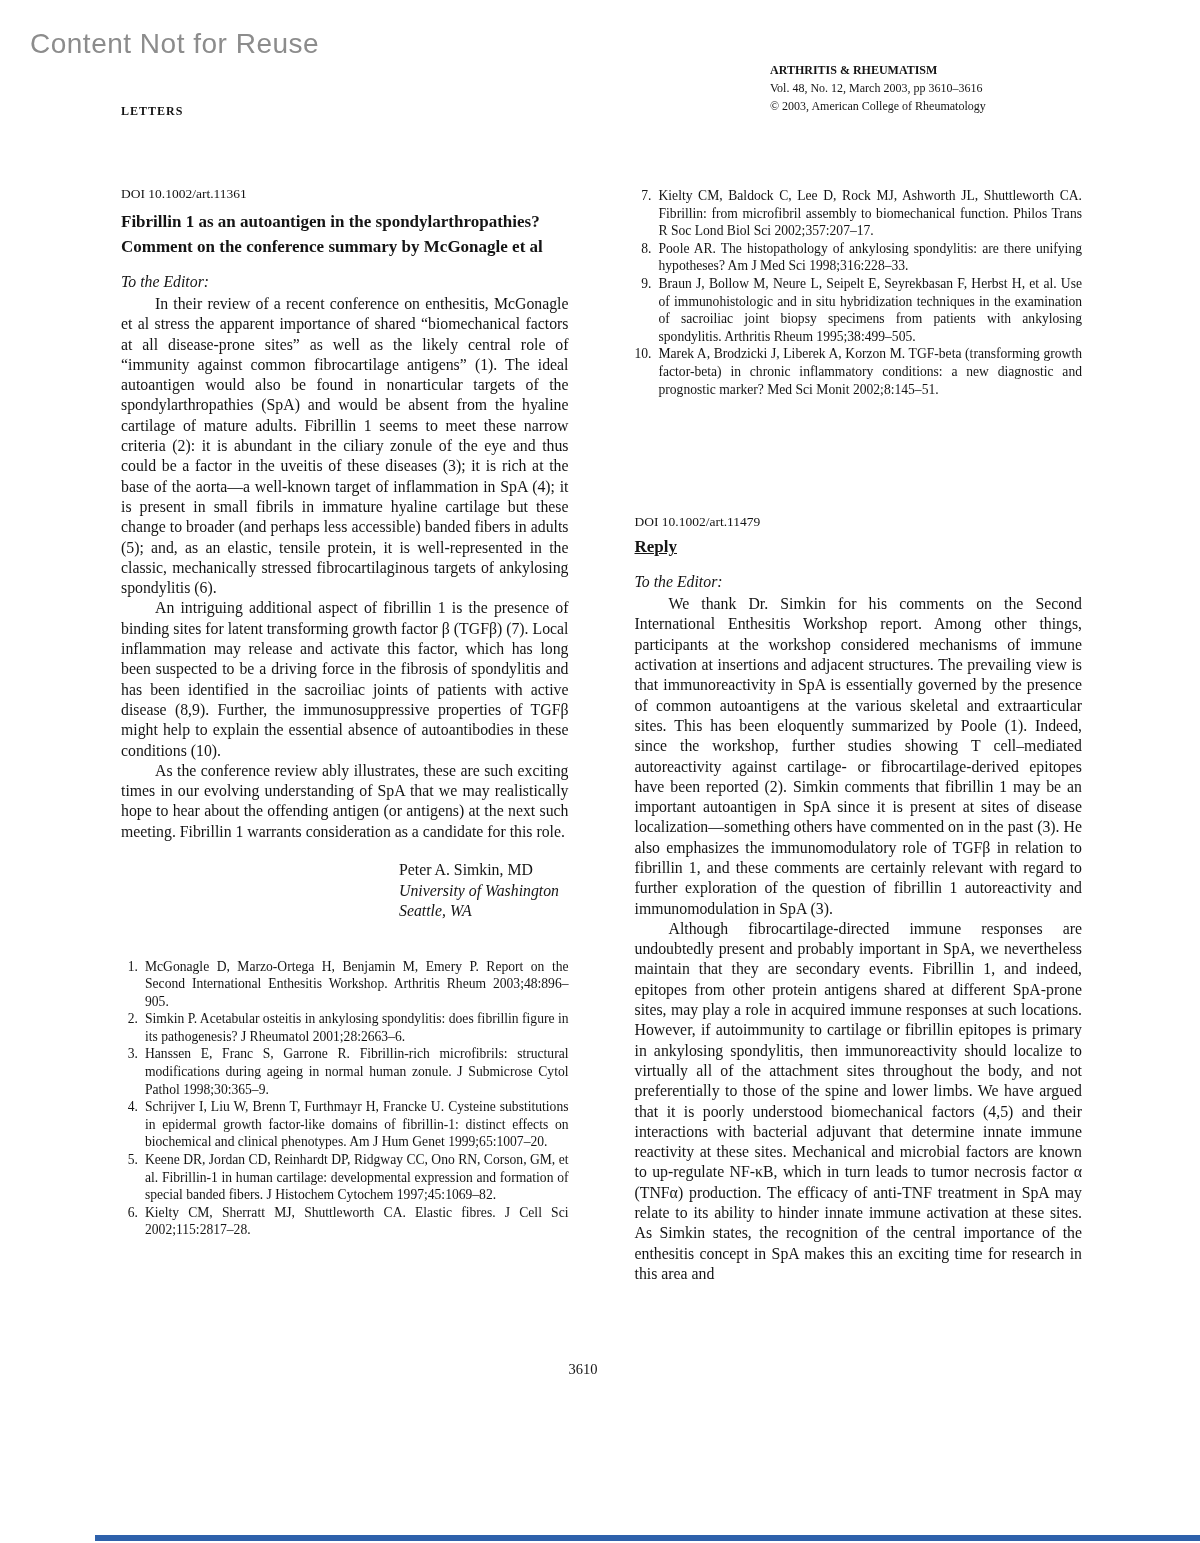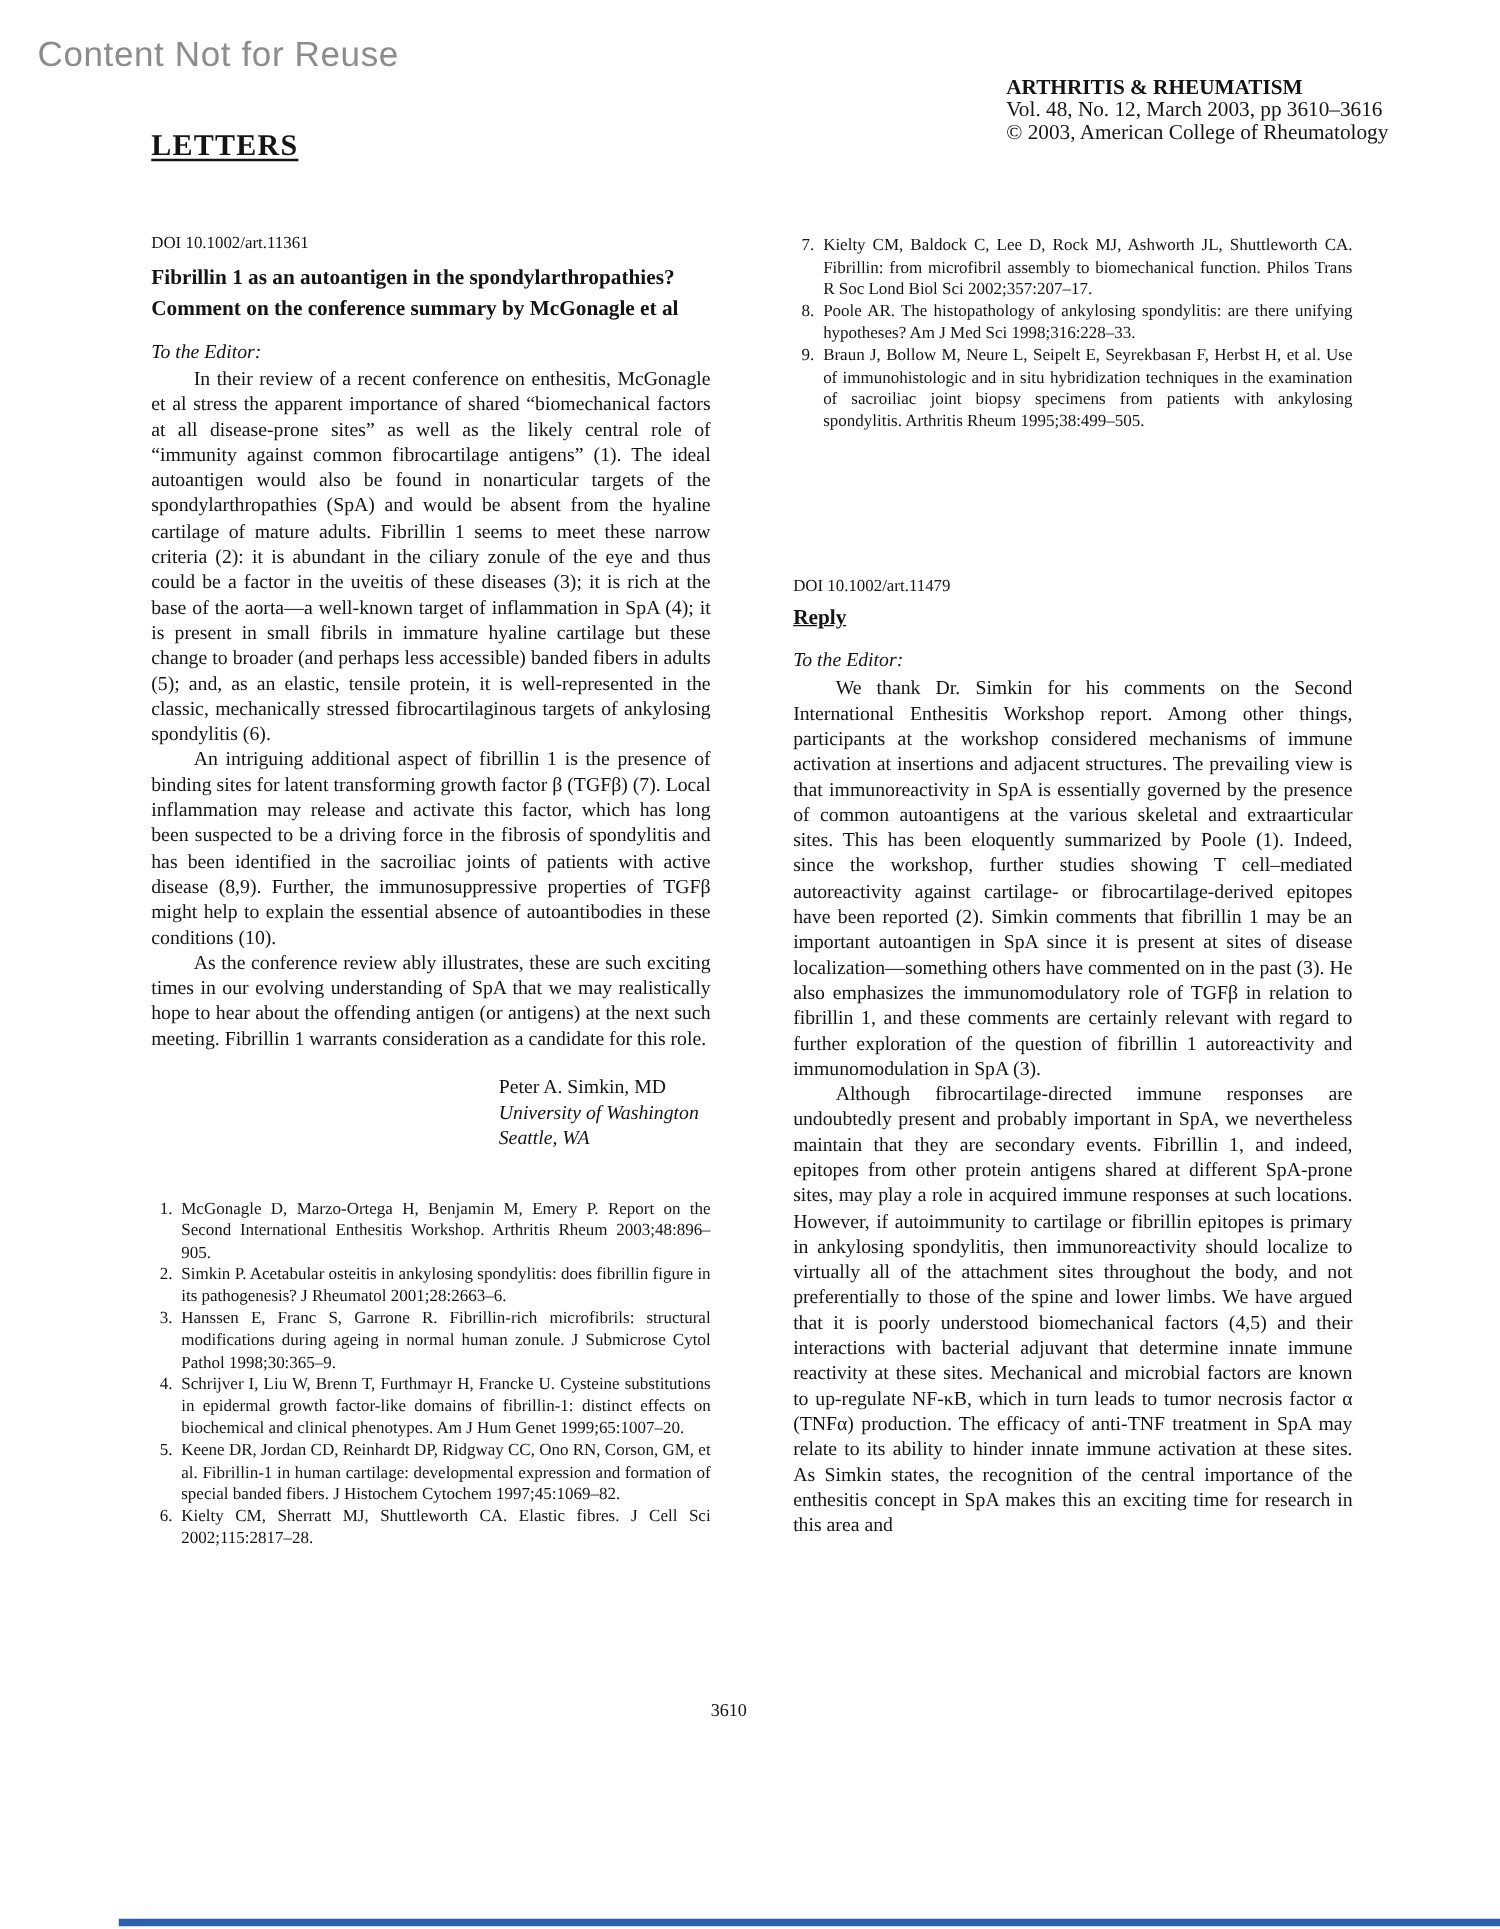--- a/index.html
+++ b/index.html
@@ -12,27 +12,26 @@
     font-family: "Liberation Serif", "DejaVu Serif", serif;
     color: #141414;
   }
   .watermark {
     position: absolute; left: 30px; top: 28px;
     font-family: "Liberation Sans", sans-serif;
     font-size: 28px; color: #8c8c8c; letter-spacing: 0.5px;
   }
   .letters-heading {
     position: absolute; left: 121px; top: 104px;
-    font-size: 24px; font-weight: bold; letter-spacing: 1px;
-    text-decoration: underline;
+    font-size: 12px; font-weight: bold; letter-spacing: 1px;
     text-underline-offset: 3px;
   }
   .journal-block {
-    position: absolute; left: 805px; top: 61px;
-    font-size: 17px; line-height: 18px;
+    position: absolute; left: 770px; top: 61px;
+    font-size: 12px; line-height: 18px;
   }
   .journal-name { font-weight: bold; }
   .columns {
     position: absolute; left: 121px; top: 186px;
     width: 961px; display: flex; gap: 66px;
   }
   .col { width: 457px; }
   .doi { font-size: 13.5px; margin: 0 0 7px 0; }
   .article-title {
     font-size: 17px; font-weight: bold; line-height: 25px;
@@ -127,20 +126,24 @@
         <span class="ref-text">Kielty CM, Baldock C, Lee D, Rock MJ, Ashworth JL, Shuttleworth CA. Fibrillin: from microfibril assembly to biomechanical function. Philos Trans R Soc Lond Biol Sci 2002;357:207–17.</span>
       </div>
       <div class="ref">
         <span class="ref-num">8.</span>
         <span class="ref-text">Poole AR. The histopathology of ankylosing spondylitis: are there unifying hypotheses? Am J Med Sci 1998;316:228–33.</span>
       </div>
       <div class="ref">
         <span class="ref-num">9.</span>
         <span class="ref-text">Braun J, Bollow M, Neure L, Seipelt E, Seyrekbasan F, Herbst H, et al. Use of immunohistologic and in situ hybridization techniques in the examination of sacroiliac joint biopsy specimens from patients with ankylosing spondylitis. Arthritis Rheum 1995;38:499–505.</span>
       </div>
+      <div class="ref">
+        <span class="ref-num">10.</span>
+        <span class="ref-text">Marek A, Brodzicki J, Liberek A, Korzon M. TGF-beta (transforming growth factor-beta) in chronic inflammatory conditions: a new diagnostic and prognostic marker? Med Sci Monit 2002;8:145–51.</span>
+      </div>
     </div>
 
     <div class="reply-block">
       <div class="doi">DOI 10.1002/art.11479</div>
       <div class="reply-title">Reply</div>
       <div class="salutation">To the Editor:</div>
       <p class="body-para">We thank Dr. Simkin for his comments on the Second International Enthesitis Workshop report. Among other things, participants at the workshop considered mechanisms of immune activation at insertions and adjacent structures. The prevailing view is that immunoreactivity in SpA is essentially governed by the presence of common autoantigens at the various skeletal and extraarticular sites. This has been eloquently summarized by Poole (1). Indeed, since the workshop, further studies showing T cell–mediated autoreactivity against cartilage- or fibrocartilage-derived epitopes have been reported (2). Simkin comments that fibrillin 1 may be an important autoantigen in SpA since it is present at sites of disease localization—something others have commented on in the past (3). He also emphasizes the immunomodulatory role of TGFβ in relation to fibrillin 1, and these comments are certainly relevant with regard to further exploration of the question of fibrillin 1 autoreactivity and immunomodulation in SpA (3).</p>
       <p class="body-para">Although fibrocartilage-directed immune responses are undoubtedly present and probably important in SpA, we nevertheless maintain that they are secondary events. Fibrillin 1, and indeed, epitopes from other protein antigens shared at different SpA-prone sites, may play a role in acquired immune responses at such locations. However, if autoimmunity to cartilage or fibrillin epitopes is primary in ankylosing spondylitis, then immunoreactivity should localize to virtually all of the attachment sites throughout the body, and not preferentially to those of the spine and lower limbs. We have argued that it is poorly understood biomechanical factors (4,5) and their interactions with bacterial adjuvant that determine innate immune reactivity at these sites. Mechanical and microbial factors are known to up-regulate NF-κB, which in turn leads to tumor necrosis factor α (TNFα) production. The efficacy of anti-TNF treatment in SpA may relate to its ability to hinder innate immune activation at these sites. As Simkin states, the recognition of the central importance of the enthesitis concept in SpA makes this an exciting time for research in this area and</p>
     </div>
   </div>

